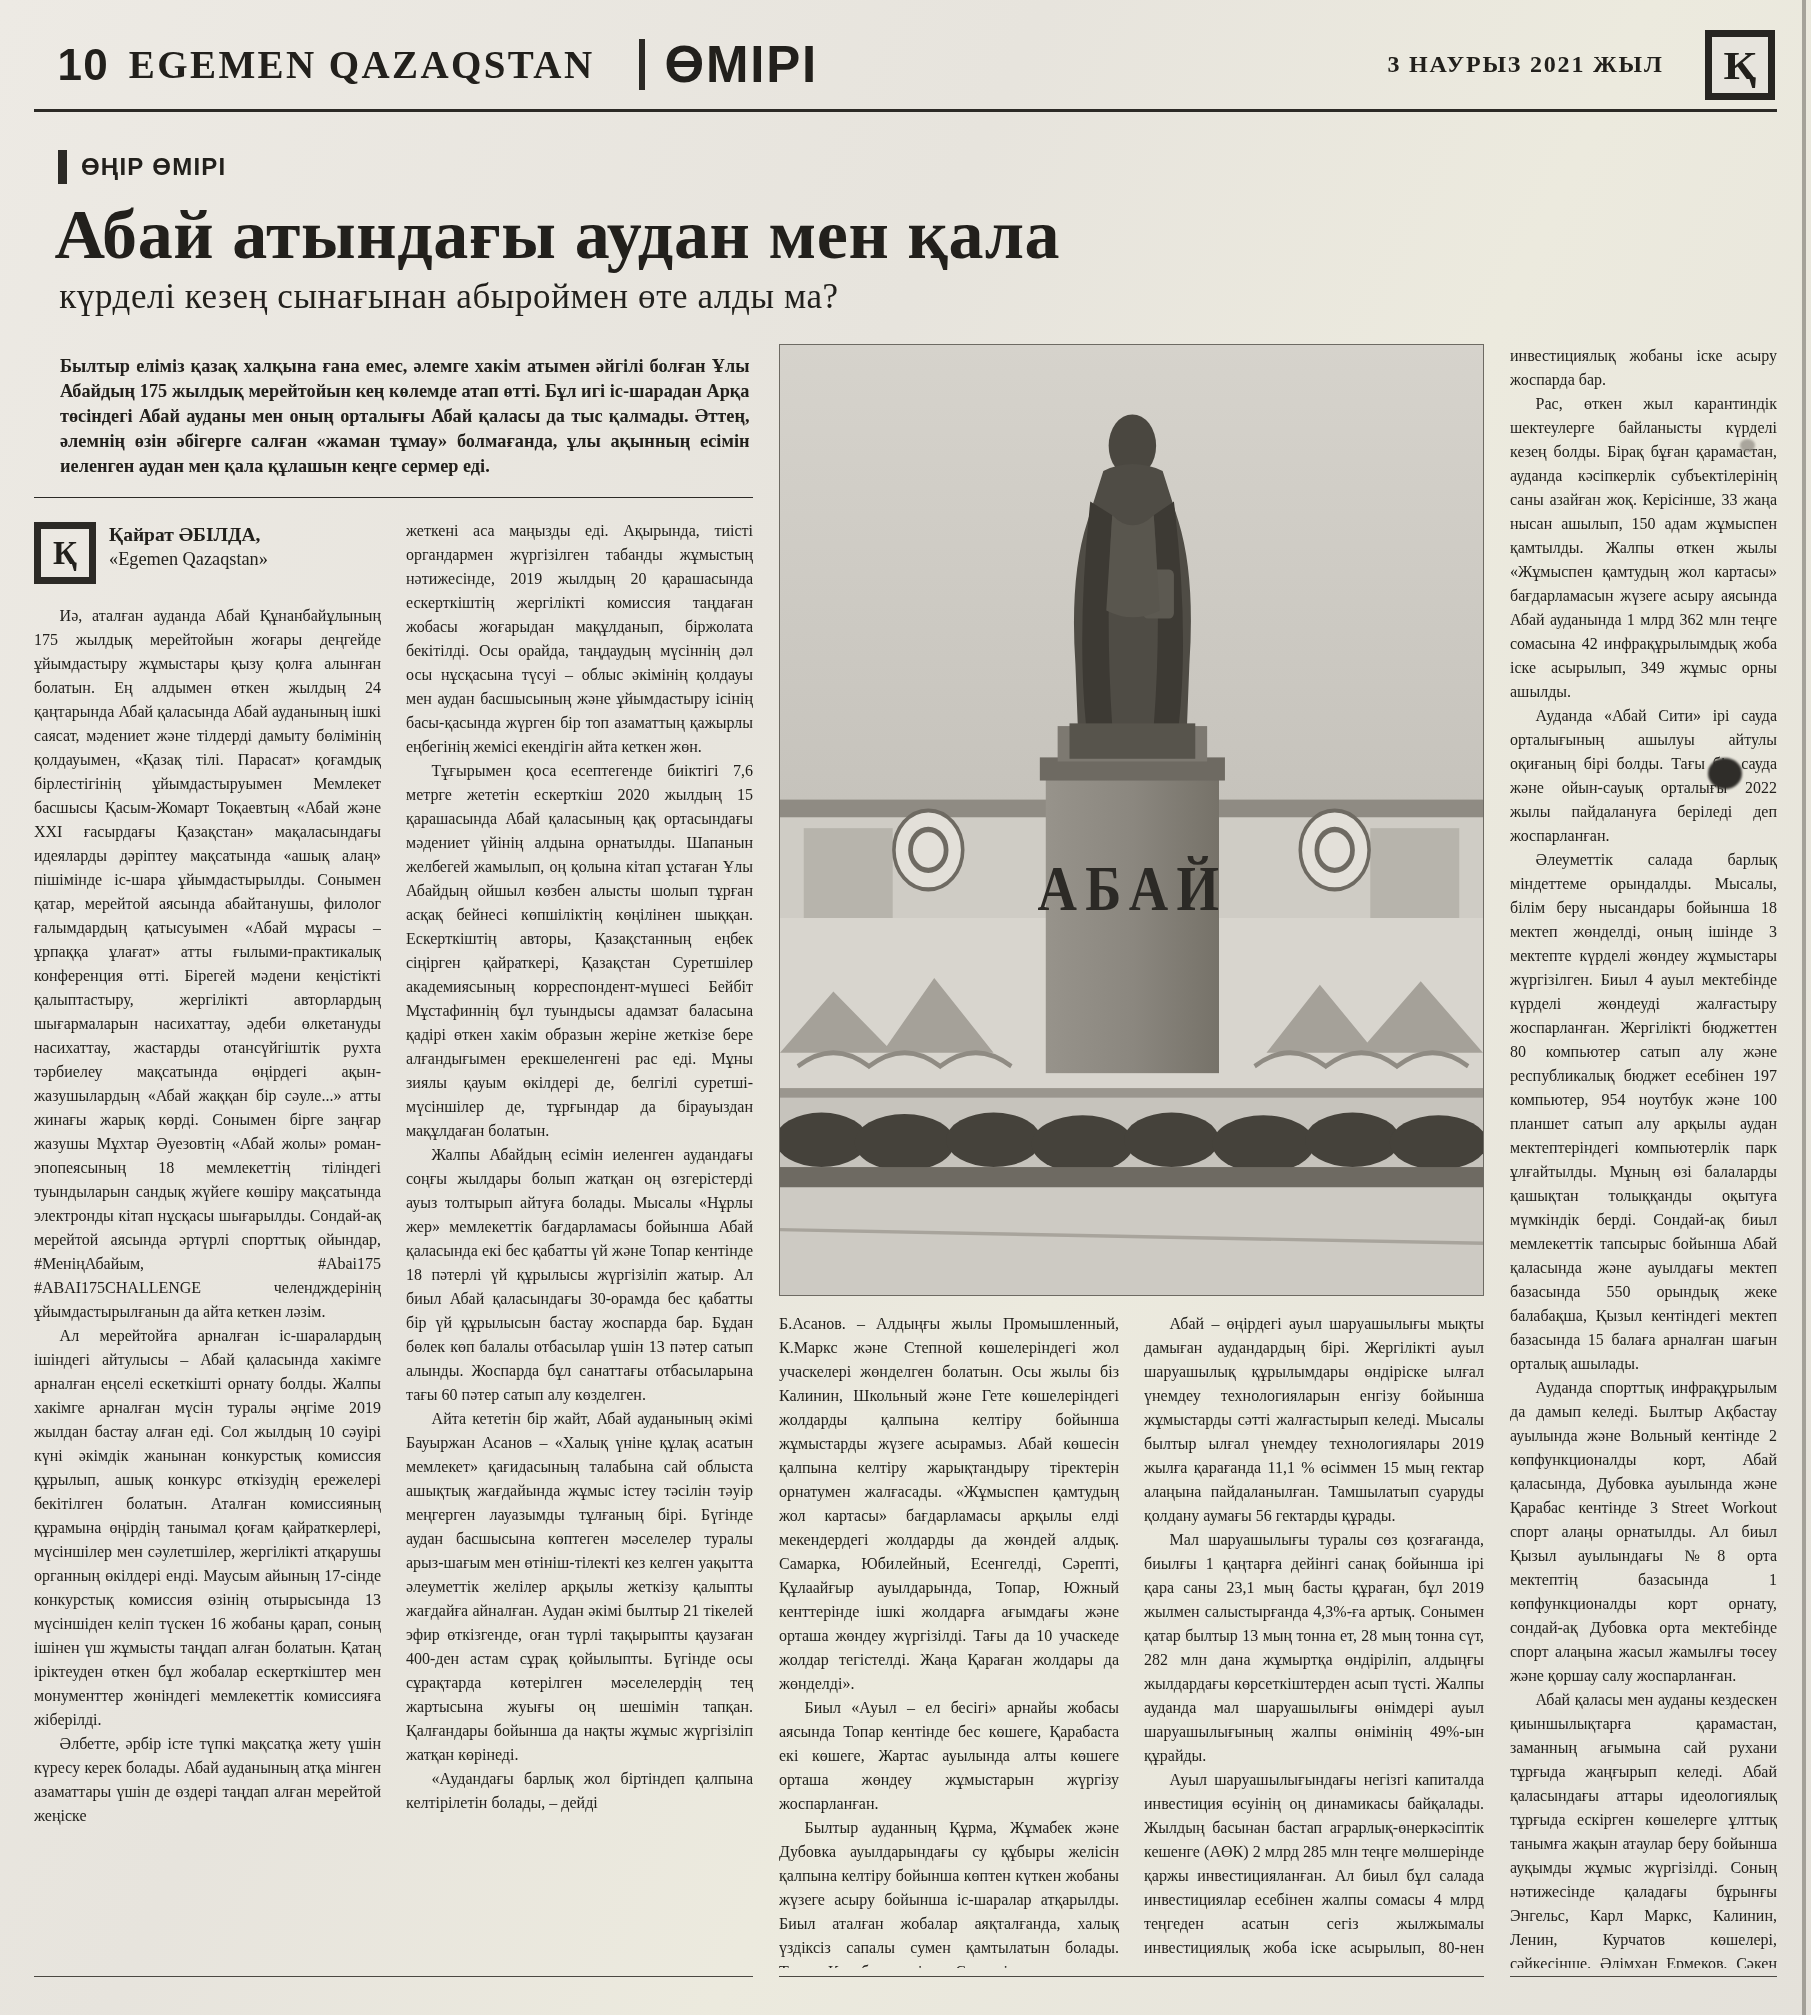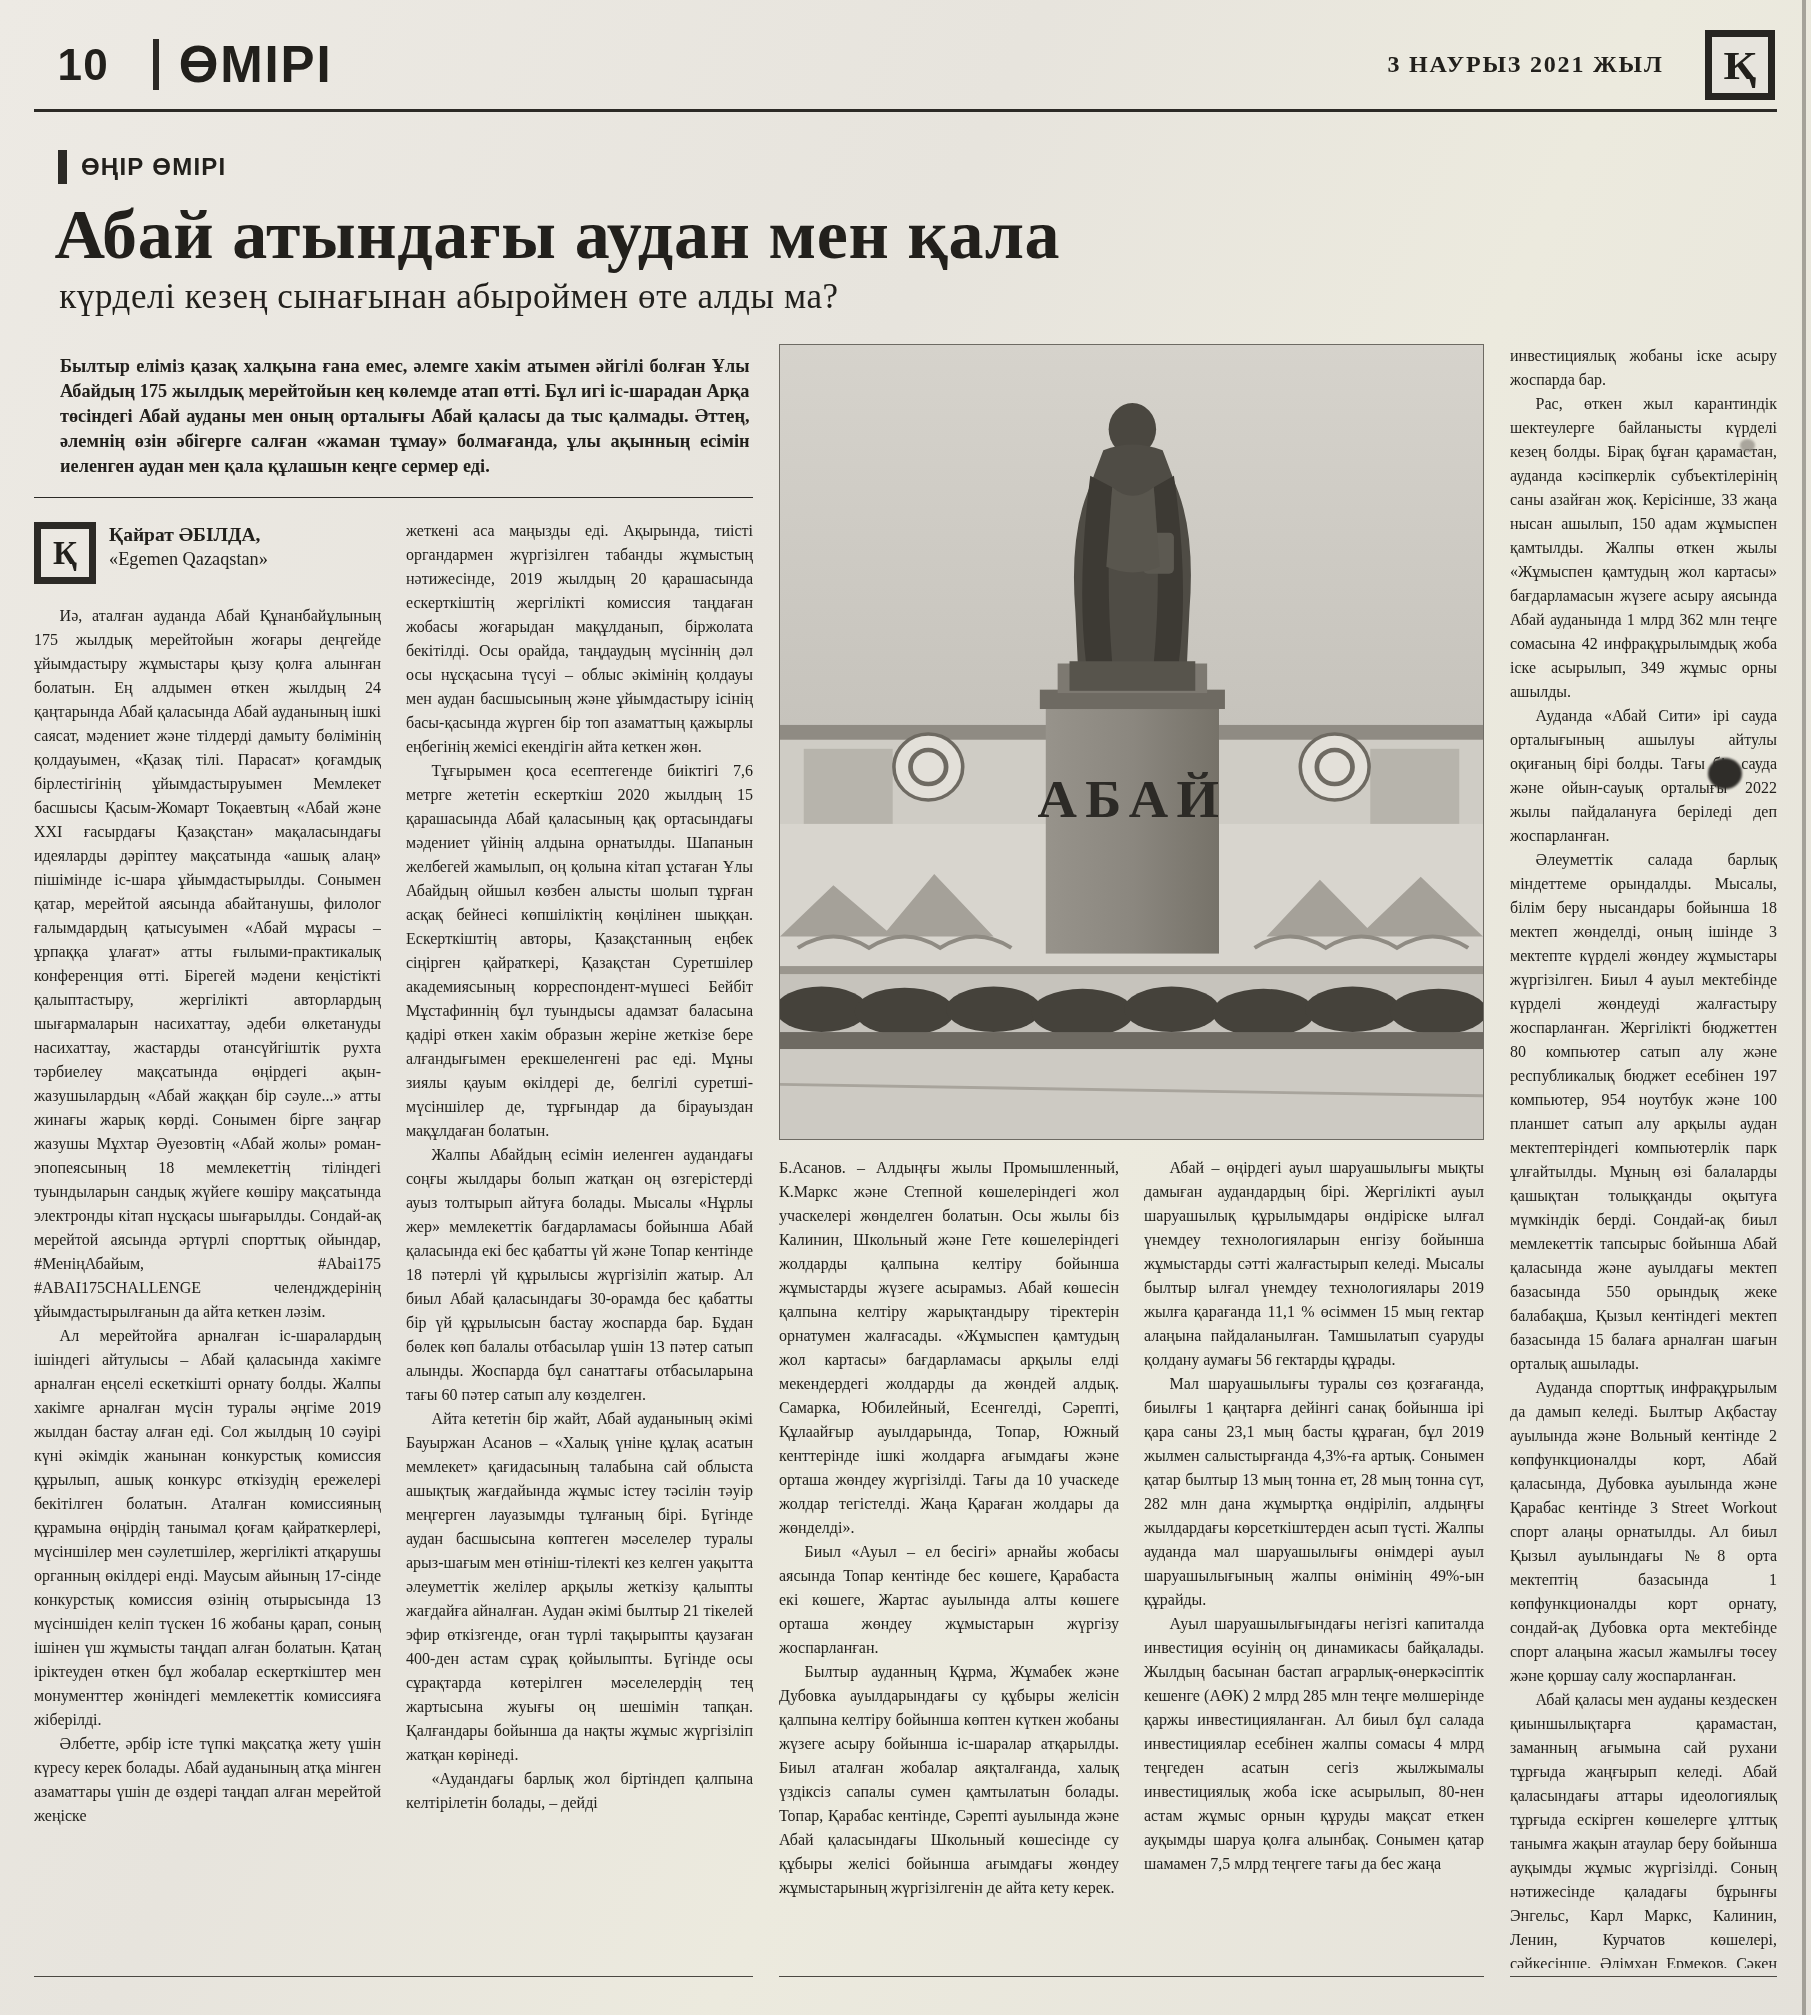--- a/index.html
+++ b/index.html
@@ -46,38 +46,39 @@
   .lead{font-size:18.3px;line-height:1.36;font-weight:bold;text-align:justify;padding:10.6px 3.5px 18px 26px;border-bottom:1.8px solid #2c2a26;}
   .cols12{display:flex;gap:25px;margin-top:21px;flex:1;min-height:0;overflow:hidden;padding-bottom:9.5px;border-bottom:1.8px solid #4a4741;}
   .cols12 .col{flex:1;overflow:hidden;}
   .byline{display:flex;gap:13px;align-items:flex-start;margin:3.5px 0 20px 0;}
   .byline-logo{flex:0 0 auto;width:62px;height:62px;border:7px solid #2c2a26;box-sizing:border-box;display:flex;align-items:center;justify-content:center;}
   .byline-logo span{font-size:33px;font-weight:bold;}
   .byline-name{font-size:19.5px;font-weight:bold;line-height:1.3;text-indent:0;}
   .byline-aff{font-size:18.3px;line-height:1.3;text-indent:0;}
 
   .colmid{width:705px;flex:0 0 auto;display:flex;flex-direction:column;min-height:0;}
-  .photo{height:796px;flex:0 0 auto;border:1.2px solid #6d6a63;box-sizing:border-box;background:#c9c6bf;}
+  .photo{height:952px;flex:0 0 auto;border:1.2px solid #6d6a63;box-sizing:border-box;background:#c9c6bf;}
   .photo svg{display:block;width:100%;height:100%;}
   .cols34{display:flex;gap:25px;margin-top:16.6px;flex:1;min-height:0;overflow:hidden;padding-bottom:8.3px;border-bottom:1.8px solid #4a4741;}
   .cols34 .col{flex:1;overflow:hidden;}
 
   .colE{flex:1;min-height:0;overflow:hidden;display:flex;flex-direction:column;padding-bottom:8.3px;border-bottom:1.8px solid #4a4741;}
   .colE .col{overflow:hidden;}
 </style>
 </head>
 <body>
 
 <div class="page">
   <div class="page-edge"></div>
   <div class="artifact hole"></div>
   <div class="artifact spot"></div>
 
   <div class="masthead">
     <div class="page-num">10</div>
+    <div class="mast-title">EGEMEN QAZAQSTAN</div>
     <div class="mast-divider"></div>
     <div class="section-title">ӨМІРІ</div>
     <div class="issue-date">3 НАУРЫЗ 2021 ЖЫЛ</div>
     <div class="eq-logo">
         <span>Қ</span>
       </div>
   </div>
 
   <div class="article-head">
     <div class="kicker-row">

